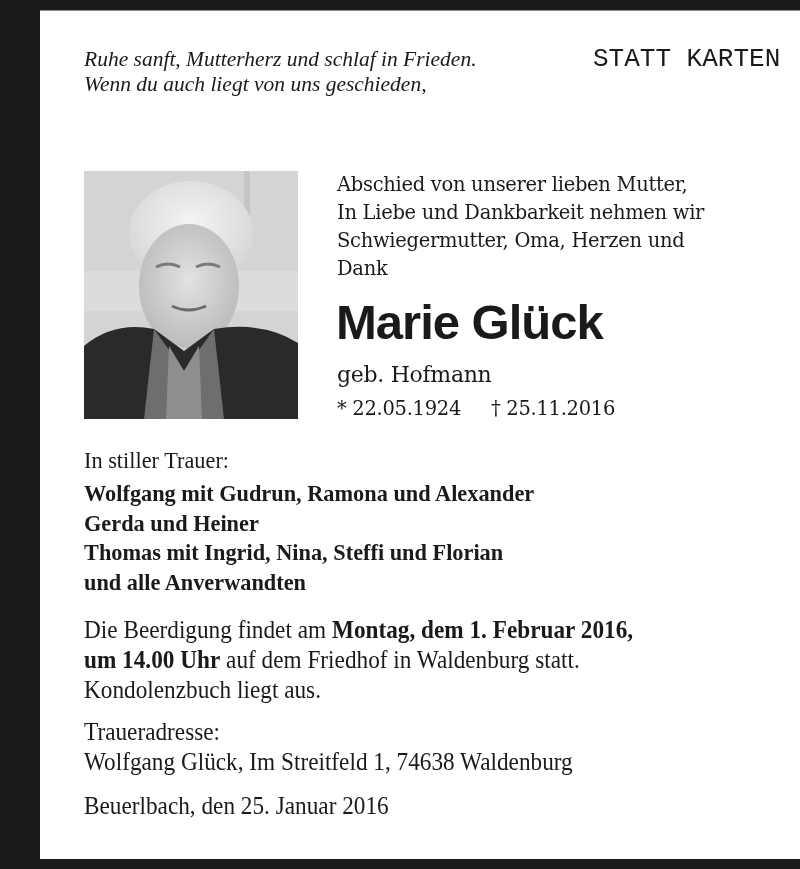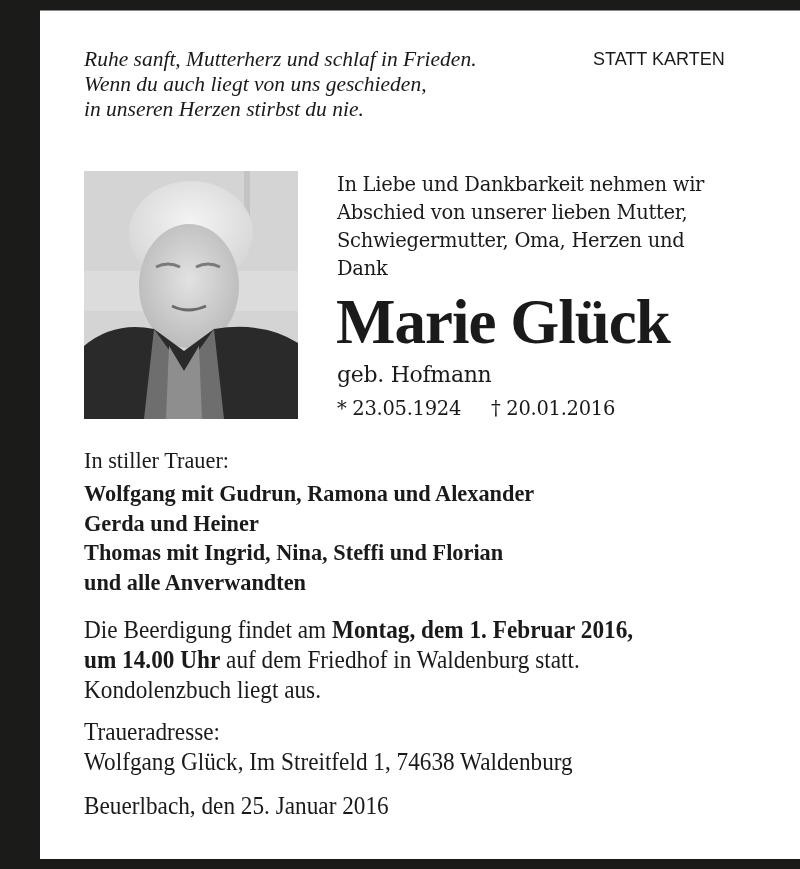--- a/index.html
+++ b/index.html
@@ -1,43 +1,42 @@
 <!DOCTYPE html>
 <html><head>
 <meta charset="utf-8">
 <style>
   html, body { margin:0; padding:0; }
   body { width:800px; height:869px; background:#1b1b19; position:relative; overflow:hidden; font-family:"DejaVu Serif", serif; color:#1a1a1a; }
   .sheet { position:absolute; left:10px; top:10px; width:780px; height:848px; background:#ffffff; border-top:1px solid #8a8a8a;margin-left:30px; }
   .abs { position:absolute; white-space:nowrap; }
   .poem { left:44px; top:36px; font-family:"Liberation Serif", serif; font-style:italic; font-size:21.5px; line-height:25px; }
   .poem div { height:25px; }
-  .statt { left:553px; top:36px; font-family:Liberation Sans, sans-serif; font-size:18px; line-height:25px; }
+  .statt { left:553px; top:36px; font-family:Liberation Mono, monospace; font-size:26px; line-height:25px; }
   .photo { left:44px; top:160px; width:214px; height:248px; overflow:hidden; background:#cfcfcf; }
   .intro { left:297px; top:160px; font-family:"DejaVu Serif", serif; font-size:19.5px; line-height:28px; letter-spacing:-0.3px; }
-  .name { left:296px; top:282px; font-family:Liberation Serif, serif; font-weight:bold; font-size:63px; line-height:58px; letter-spacing:-1px; }
+  .name { left:296px; top:282px; font-family:Liberation Sans, sans-serif; font-weight:bold; font-size:49px; line-height:58px; letter-spacing:-1px; }
   .born { left:297px; top:350px; font-family:"DejaVu Serif", serif; font-size:22px; line-height:28px; letter-spacing:-0.3px; }
   .dates { left:297px; top:384px; font-family:"DejaVu Serif", serif; font-size:19.5px; line-height:28px; letter-spacing:-0.3px; }
   .dates span.sp { display:inline-block; width:30px; }
   .mourn-label { left:44px; top:434px; font-family:"Liberation Serif", serif; font-size:24px; line-height:30px; transform:scaleX(0.93); transform-origin:left; }
   .family { left:44px; top:468px; font-family:"Liberation Serif", serif; font-weight:bold; font-size:24px; line-height:29.5px; transform:scaleX(0.93); transform-origin:left; }
   .funeral { left:44px; top:604px; font-family:"Liberation Serif", serif; font-size:25px; line-height:30px; transform:scaleX(0.93); transform-origin:left; }
   .funeral b { font-weight:bold; }
   .addr { left:44px; top:706px; font-family:"Liberation Serif", serif; font-size:25px; line-height:30px; transform:scaleX(0.93); transform-origin:left; }
   .place { left:44px; top:780px; font-family:"Liberation Serif", serif; font-size:25px; line-height:30px; transform:scaleX(0.93); transform-origin:left; }
 </style>
 </head>
 <body>
 
 <div class="sheet">
 
   <div class="abs poem">
     <div>Ruhe sanft, Mutterherz und schlaf in Frieden.</div>
     <div>Wenn du auch liegt von uns geschieden,</div>
-    <div>in unseren Herzen stirbst du nie.</div>
   </div>
 
   <div class="abs statt">STATT KARTEN</div>
 
   <div class="abs photo">
     <svg width="214" height="248" viewBox="0 0 214 248" xmlns="http://www.w3.org/2000/svg">
       <defs>
         <radialGradient id="hair" cx="50%" cy="40%" r="55%">
           <stop offset="0%" stop-color="#f4f4f4"></stop>
           <stop offset="100%" stop-color="#d8d8d8"></stop>
@@ -55,30 +54,30 @@
       <path d="M72 96 Q84 90 96 96" stroke="#7a7a7a" stroke-width="3" fill="none"></path>
       <path d="M112 96 Q124 90 136 96" stroke="#7a7a7a" stroke-width="3" fill="none"></path>
       <path d="M88 135 Q104 143 122 135" stroke="#6a6a6a" stroke-width="3" fill="none"></path>
       <path d="M0 175 Q30 150 70 158 L100 180 L130 158 Q180 150 214 172 L214 248 L0 248 Z" fill="#2a2a2a"></path>
       <path d="M70 158 L100 200 L130 158 L140 248 L60 248 Z" fill="#6e6e6e"></path>
       <path d="M85 175 L100 200 L115 175 L118 248 L82 248 Z" fill="#8e8e8e"></path>
     </svg>
   </div>
 
   <div class="abs intro">
+    <div>Abschied von unserer lieben Mutter,</div>
     <div>In Liebe und Dankbarkeit nehmen wir</div>
-    <div>Abschied von unserer lieben Mutter,</div>
     <div>Schwiegermutter, Oma, Herzen und</div>
     <div>Dank</div>
   </div>
 
   <div class="abs name">Marie Glück</div>
   <div class="abs born">geb. Hofmann</div>
   <div class="abs dates">
-    <span>* 23.05.1924</span><span class="sp"></span><span>† 20.01.2016</span>
+    <span>* 22.05.1924</span><span class="sp"></span><span>† 25.11.2016</span>
   </div>
 
   <div class="abs mourn-label">In stiller Trauer:</div>
 
   <div class="abs family">
     <div>Wolfgang mit Gudrun, Ramona und Alexander</div>
     <div>Gerda und Heiner</div>
     <div>Thomas mit Ingrid, Nina, Steffi und Florian</div>
     <div>und alle Anverwandten</div>
   </div>

